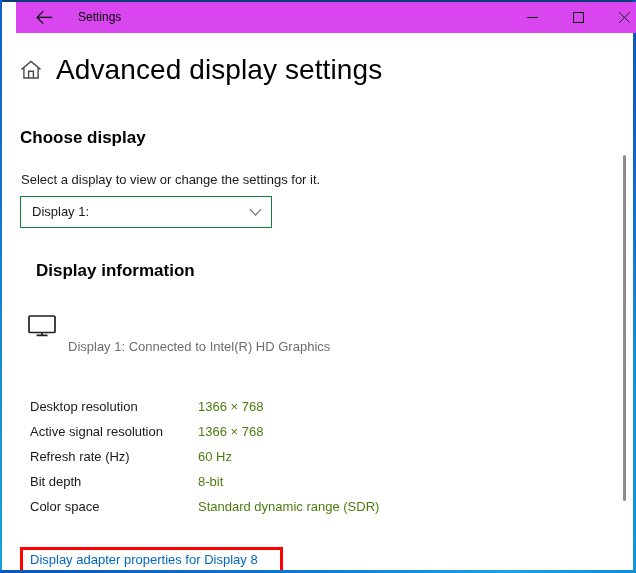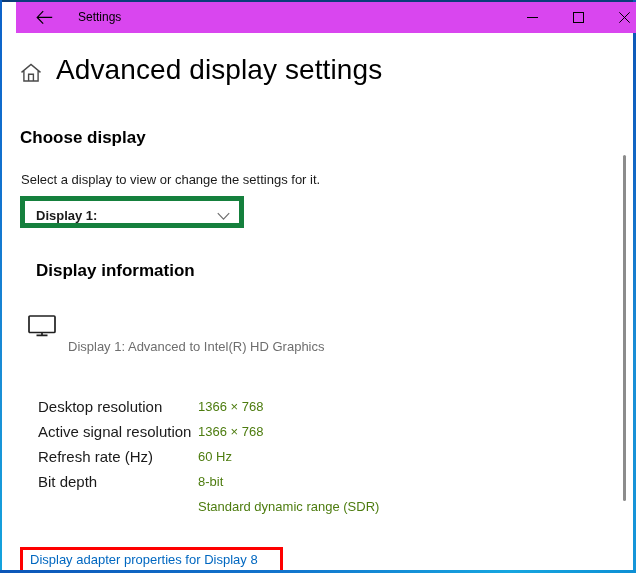--- a/index.html
+++ b/index.html
@@ -99,21 +99,21 @@
     width: 631px;
     height: 537px;
     overflow: hidden;
   }
 
   .page-header {
     position: absolute;
     left: 16px;
     top: 21px;
     display: flex;
-    align-items: flex-end;
+    align-items: center;
   }
   .home-icon {
     width: 26px;
     height: 26px;
     display: flex;
     align-items: center;
     justify-content: center;
     margin-right: 12px;
     flex: 0 0 auto;
   }
@@ -143,27 +143,26 @@
     top: 139px;
     font-size: 13px;
     color: #1a1a1a;
     white-space: nowrap;
   }
 
   .combo {
     position: absolute;
     left: 18px;
     top: 163px;
-    width: 224px;
+    width: 252px;
     height: 32px;
     box-sizing: border-box;
-    border: 5px solid #15803d;
+    border: 1px solid #15803d;
     background: #ffffff;
     cursor: pointer;
-    font-weight: bold;
   }
   .combo-value {
     position: absolute;
     left: 11px;
     top: 0;
     height: 30px;
     line-height: 30px;
     font-size: 13px;
     color: #1a1a1a;
     white-space: nowrap;
@@ -203,23 +202,23 @@
     left: 20px;
     top: 361px;
     width: 430px;
   }
   .info-row {
     position: relative;
     height: 25px;
   }
   .info-label {
     position: absolute;
-    left: 16px;
-    top: 0;
-    font-size: 15px;
+    left: 8px;
+    top: 0;
+    font-size: 13px;
     color: #1a1a1a;
     line-height: 25px;
     white-space: nowrap;
   }
   .info-value {
     position: absolute;
     left: 176px;
     top: 0;
     font-size: 13px;
     color: #4d7c0f;
@@ -343,21 +342,21 @@
 
     <div class="section-head dispinfo">Display information</div>
 
     <div class="monitor-row">
       <span class="monitor-icon">
         <svg width="28" height="22" viewBox="0 0 28 22">
           <rect x="1" y="1" width="26" height="16.5" rx="1" fill="none" stroke="#202020" stroke-width="1.7"></rect>
           <path d="M14 17.5 L14 19.8 M8.5 20.4 L19.5 20.4" stroke="#202020" stroke-width="1.7"></path>
         </svg>
       </span>
-      <span class="monitor-caption">Display 1: Advanced to Intel(R) HD Graphics</span>
+      <span class="monitor-caption">Display 1: Connected to Intel(R) HD Graphics</span>
     </div>
 
     <div class="info-table">
 
       <div class="info-row">
         <span class="info-label">Desktop resolution</span>
         <span class="info-value">1366 × 768</span>
       </div>
 
       <div class="info-row">
@@ -370,20 +369,21 @@
         <span class="info-value">60 Hz</span>
       </div>
 
       <div class="info-row">
         <span class="info-label">Bit depth</span>
         <span class="info-value">8-bit</span>
       </div>
 
 
       <div class="info-row">
+        <span class="info-label">Color space</span>
         <span class="info-value">Standard dynamic range (SDR)</span>
       </div>
 
     </div>
 
     <a class="adapter-link">Display adapter properties for Display 8</a>
 
     <div class="highlight-box"></div>
 
   </div>

